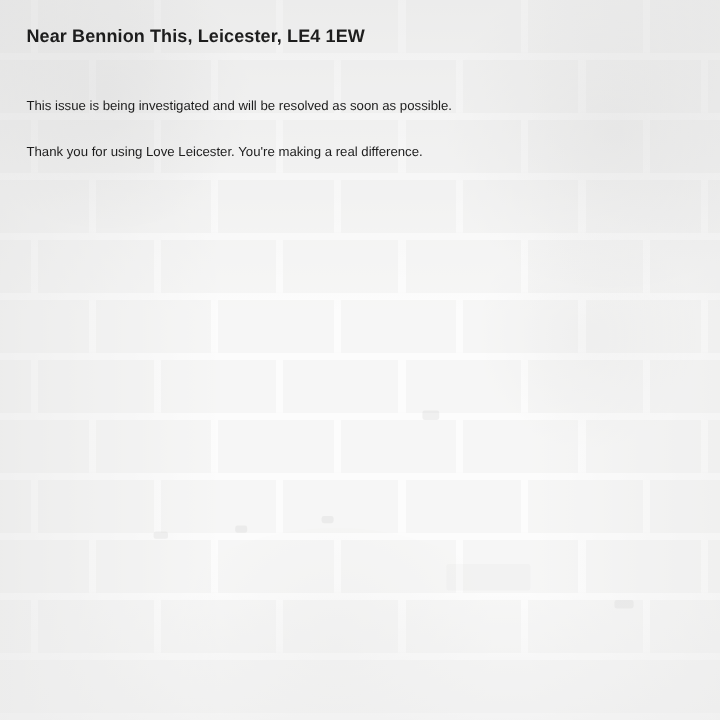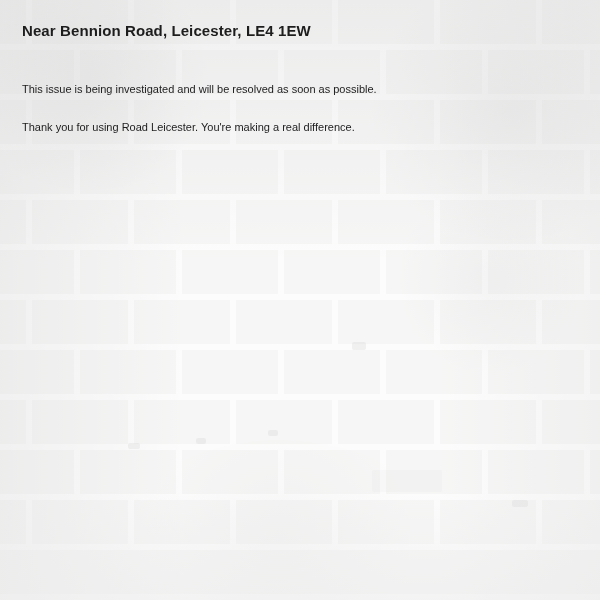--- a/index.html
+++ b/index.html
@@ -160,21 +160,21 @@
 
     <div class="shade-top"></div>
     <div class="shade-left"></div>
     <div class="shade-right"></div>
     <div class="ground"></div>
   </div>
 
   <div class="photo-wash"></div>
 
   <div class="content">
-    <h1 class="location-title">Near Bennion Road, Leicester, LE4 1EW</h1>
+    <h1 class="location-title">Near Bennion This, Leicester, LE4 1EW</h1>
 
     <div class="body-block">
       <p class="body-text">This issue is being investigated and will be resolved as soon as possible.</p>
-      <p class="body-text">Thank you for using Road Leicester. You're making a real difference.</p>
+      <p class="body-text">Thank you for using Love Leicester. You're making a real difference.</p>
     </div>
   </div>
 
 </div>
 
 </body></html>

